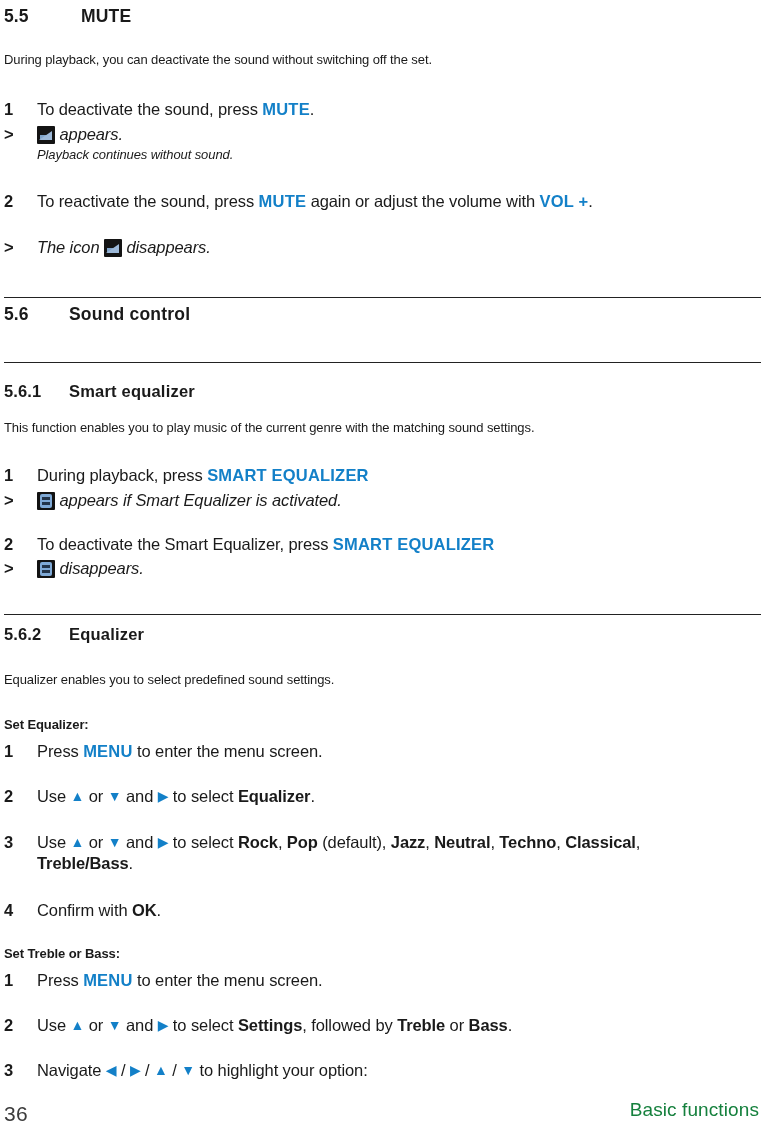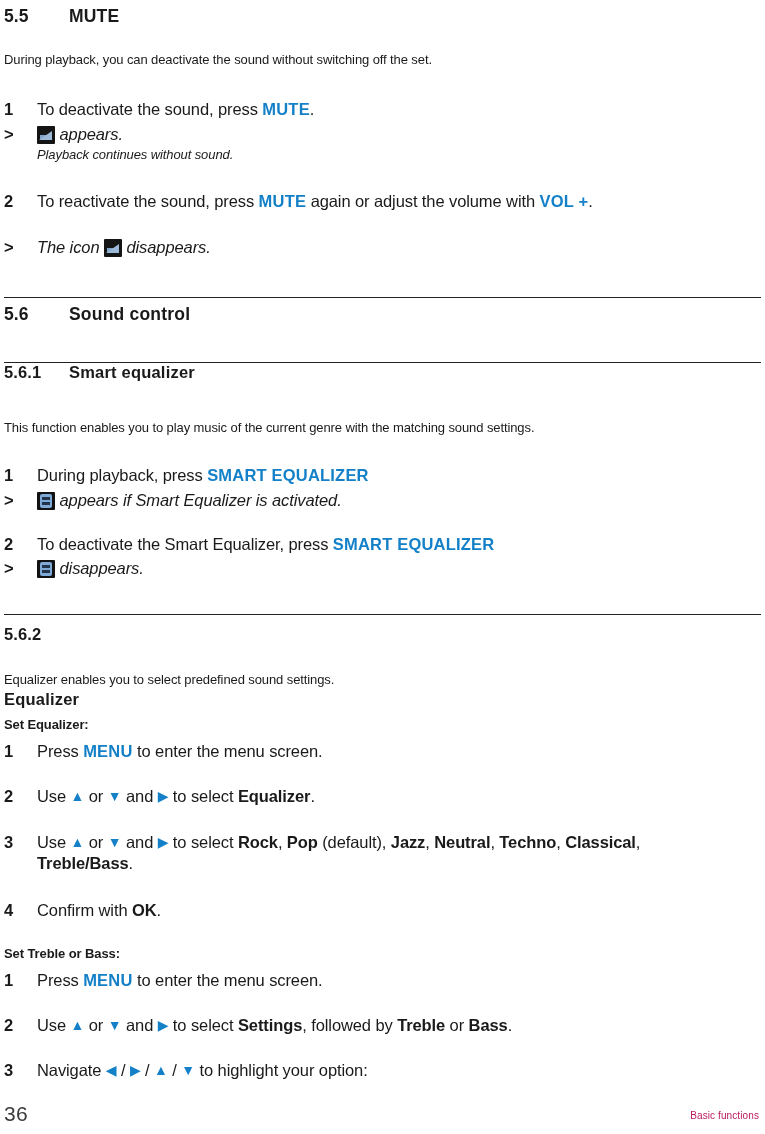--- a/index.html
+++ b/index.html
@@ -148,34 +148,34 @@
     left: 4px;
     bottom: 8px;
     font-size: 21px;
     color: #3b3b3b;
     letter-spacing: 0.3px;
   }
   .footer-sec {
     position: absolute;
     right: 6px;
     bottom: 13px;
-    font-size: 10px;
-    color: #be185d;
+    font-size: 19px;
+    color: #15803d;
     letter-spacing: 0.1px;
   }
 
   
   .abs { position: absolute; left: 4px; }
 </style>
 </head>
 <body>
 
 <div class="page">
 
-  <div class="abs sec-head lvl2" style="top:6px;">
+  <div class="abs sec-head lvl2" style="top:6px;gap:12px;">
     <span class="num">5.5</span>
     <span class="ttl">MUTE</span>
   </div>
 
   <div class="abs para" style="top:52px;">During playback, you can deactivate the sound without switching off the set.</div>
 
   <div class="abs row" style="top:99px;width:757px;">
     <span class="marker">1</span>
     <span class="body"><span>To deactivate the sound, press </span><span class="blue">MUTE</span><span>.</span></span>
   </div>
@@ -198,21 +198,21 @@
 
   <div class="rule" style="top:297px;"></div>
 
   <div class="abs sec-head lvl2" style="top:304px;">
     <span class="num">5.6</span>
     <span class="ttl">Sound control</span>
   </div>
 
   <div class="rule" style="top:362px;"></div>
 
-  <div class="abs sec-head lvl3" style="top:363px;align-items:center;">
+  <div class="abs sec-head lvl3" style="top:382px;align-items:center;">
     <span class="num">5.6.1</span>
     <span class="ttl">Smart equalizer</span>
   </div>
 
   <div class="abs para" style="top:420px;">This function enables you to play music of the current genre with the matching sound settings.</div>
 
   <div class="abs row" style="top:465px;width:757px;">
     <span class="marker">1</span>
     <span class="body"><span>During playback, press </span><span class="blue">SMART EQUALIZER</span></span>
   </div>
@@ -227,21 +227,21 @@
     <span class="body"><span>To deactivate the Smart Equalizer, press </span><span class="blue">SMART EQUALIZER</span></span>
   </div>
 
   <div class="abs row" style="top:558px;width:757px;">
     <span class="marker gt">&gt;</span>
     <span class="body"><span class="disp-icon eq"></span>&nbsp;<span class="ital">disappears.</span></span>
   </div>
 
   <div class="rule" style="top:614px;"></div>
 
-  <div class="abs sec-head lvl3" style="top:625px;flex-direction:column;">
+  <div class="abs sec-head lvl3" style="top:625px;">
     <span class="num">5.6.2</span>
     <span class="ttl">Equalizer</span>
   </div>
 
   <div class="abs para" style="top:672px;">Equalizer enables you to select predefined sound settings.</div>
 
   <div class="abs para bold" style="top:717px;text-align:center;">Set Equalizer:</div>
 
   <div class="abs row" style="top:741px;width:757px;">
     <span class="marker">1</span>

